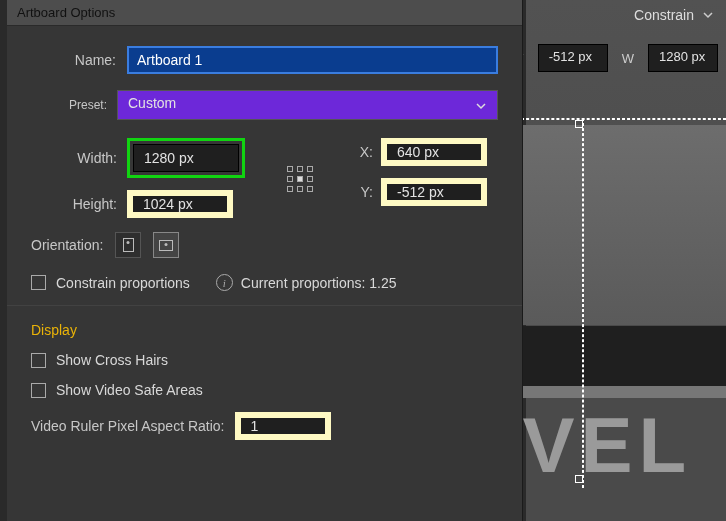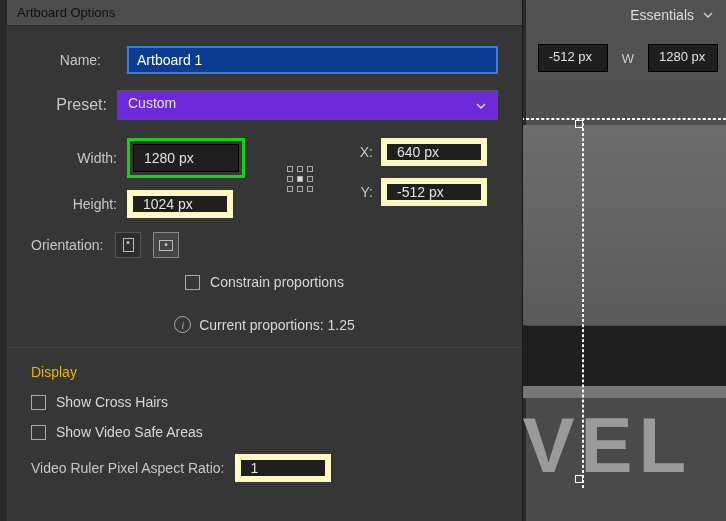--- a/index.html
+++ b/index.html
@@ -17,45 +17,45 @@
 .topbar { position:absolute; top:0; right:0; height:30px; display:flex; align-items:center; }
 .ess { color:#ddd; font-size:14px; padding:0 12px; display:flex; align-items:center; gap:8px; }
 .chev { width:12px; height:12px; }
 .units-row { position:absolute; top:44px; right:8px; display:flex; gap:14px; color:#ccc; font-size:13px; align-items:center; }
 .units-row .lab { color:#ccc; }
 .units-row .fld { background:#1f1f1f; border:1px solid #000; color:#e2e2e2; height:28px; padding:4px 10px; min-width:70px; }
 .dialog { position:absolute; top:0; left:7px; width:516px; height:521px; background:#363636; border-right:1px solid #1a1a1a; display:flex; flex-direction:column; }
 .titlebar { height:26px; background:#4d4d4d; color:#111; font-size:13px; display:flex; align-items:center; padding:0 10px; border-bottom:1px solid #2a2a2a; }
 .content { padding:20px 24px 12px 24px; color:#d8d8d8; }
 .row { display:flex; align-items:center; margin-bottom:16px; }
-.labcol { width:96px; text-align:right; padding-right:26px; font-size:14px; color:#c7c7c7; }
+.labcol { width:96px; text-align:right; padding-right:11px; font-size:14px; color:#c7c7c7; }
 .namefield { flex:1; height:28px; background:#0a3d8f; border:2px solid #3a7de0; color:#fff; padding:4px 8px; font-size:14px; }
 .preset-row { display:flex; align-items:center; margin-bottom:18px; }
-.preset-lab { width:86px; text-align:right; padding-right:10px; font-size:16px; color:#c7c7c7; }
+.preset-lab { width:86px; text-align:right; padding-right:10px; font-size:12px; color:#c7c7c7; }
 .preset-sel { flex:1; height:30px; background:#6d28d9; border:1px solid #555; color:#e2e2e2; padding:4px 10px; font-size:14px; position:relative; }
 .preset-car { position:absolute; right:10px; top:9px; }
 .dims-grid { display:flex; align-items:flex-start; gap:42px; margin-bottom:14px; }
 .dims-col { display:flex; flex-direction:column; gap:12px; }
 .dim-row { display:flex; align-items:center; }
 .dim-lab { width:96px; text-align:right; padding-right:10px; font-size:14px; color:#c7c7c7; }
 .dim-lab2 { width:24px; text-align:right; padding-right:8px; font-size:14px; color:#c7c7c7; }
 .inp { background:#1f1f1f; border:6px solid #fef9c3; color:#e2e2e2; height:28px; width:106px; padding:4px 10px; font-size:14px; }
 .hl { border:3px solid #11d411; padding:3px; }
 .hl .inp { border:1px solid #000; }
 .refpt { width:28px; height:28px; display:grid; grid-template-columns:repeat(3,1fr); grid-template-rows:repeat(3,1fr); gap:2px; margin-top:4px; align-self:center; }
 .refpt div { width:6px; height:6px; border:1px solid #aaa; }
 .refpt .sel { background:#ddd; }
 .orient-row { display:flex; align-items:center; gap:12px; margin-bottom:16px; }
 .orient-lab { font-size:14px; color:#c7c7c7; }
 .orient-btn { width:26px; height:26px; background:#2e2e2e; border:1px solid #555; display:flex; align-items:center; justify-content:center; }
 .orient-btn.active { border-color:#888; background:#444; }
 .orient-ic { width:11px; height:14px; border:1.5px solid #bbb; position:relative; }
 .orient-ic.land { width:14px; height:11px; }
 .orient-ic::after { content:''; position:absolute; width:3px; height:3px; border-radius:50%; background:#bbb; top:2px; left:50%; transform:translateX(-50%); }
-.cp-row { display:flex; align-items:center; gap:26px; margin-bottom:14px;flex-direction:column; }
+.cp-row { display:flex; align-items:center; gap:26px; margin-bottom:14px; }
 .cbx-row { display:flex; align-items:center; gap:10px; margin-bottom:14px; }
 .cbx { width:15px; height:15px; border:1.5px solid #aaa; background:transparent; flex-shrink:0; }
 .cbx-lab { font-size:14px; color:#d8d8d8; }
 .info-ic { width:17px; height:17px; border:1.5px solid #aaa; border-radius:50%; display:flex; align-items:center; justify-content:center; font-size:11px; color:#aaa; font-style:italic; font-family:serif; flex-shrink:0; }
 .divider { height:1px; background:#262626; border-bottom:1px solid #424242; margin:6px -24px 16px -24px; }
 .section-title { font-size:14px; color:#eab308; margin-bottom:14px; }
 .aspect-row { display:flex; align-items:center; gap:10px; font-size:14px; color:#c7c7c7; margin-top:6px; }
 .aspect-row .inp { width:96px; }
 </style>
 </head>
@@ -67,21 +67,21 @@
   <div class="band3"></div>
   <div class="txt">AVEL</div>
 </div>
 <div class="marq h"></div>
 <div class="marq v"></div>
 <div class="marq sq"></div>
 <div class="marq sq2"></div>
 
 <div class="topbar">
   <div class="ess">
-    <span>Essentials</span>
+    <span>Constrain</span>
     <svg class="chev" viewBox="0 0 12 12">
         <path d="M2 4 L6 8 L10 4" stroke="#ccc" stroke-width="1.5" fill="none"></path>
       </svg>
   </div>
 </div>
 
 <div class="units-row">
   <span class="lab">Y</span>
   <span class="fld">-512 px</span>
   <span class="lab">W</span>

